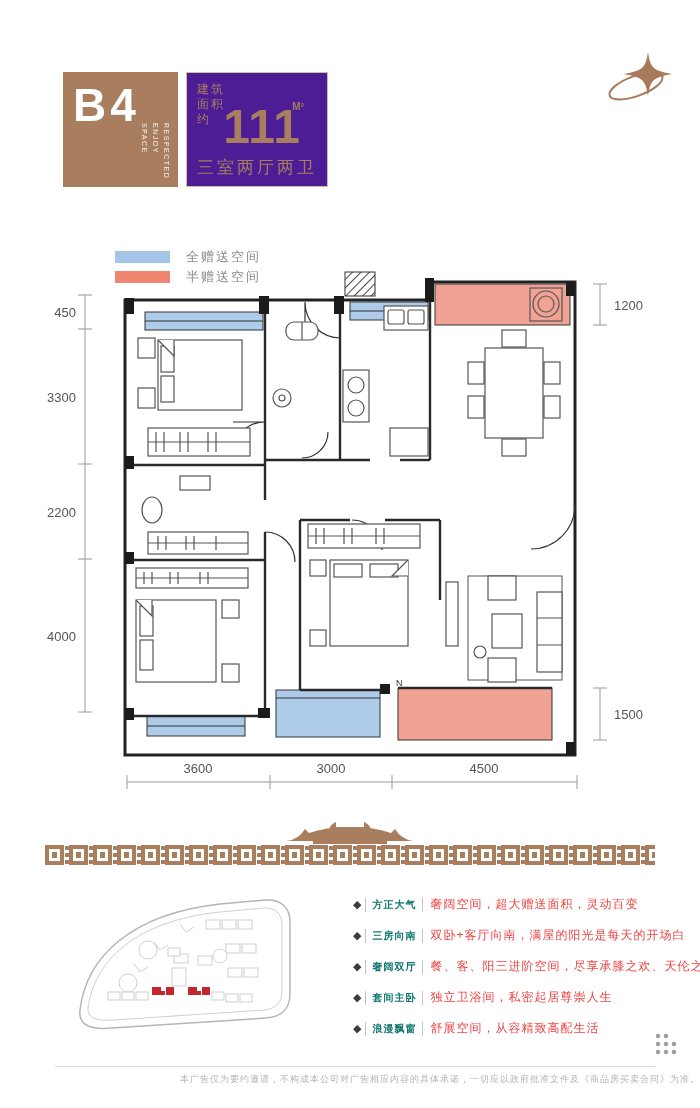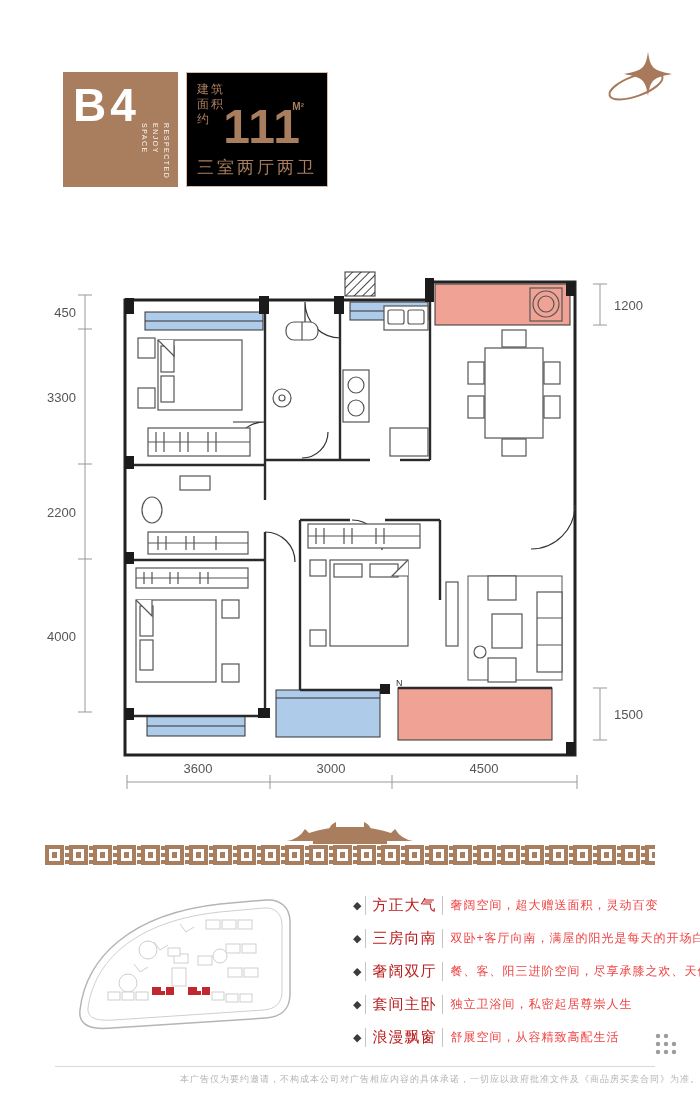--- a/index.html
+++ b/index.html
@@ -5,21 +5,21 @@
   * { margin:0; padding:0; box-sizing:border-box; }
   body { background:#fff; font-family:"Liberation Sans", sans-serif; }
   .page { position:relative; width:700px; height:1108px; background:#fff; overflow:hidden; }
 
   
   .b4-block { position:absolute; left:63px; top:72px; width:115px; height:115px; background:#a97e5f; }
   .b4-label { position:absolute; left:10px; top:6px; color:#fff; font-size:46px; font-weight:bold; letter-spacing:4px; }
   .tagline { position:absolute; right:8px; bottom:8px; display:flex; flex-direction:row-reverse; gap:4px; }
   .tagline span { writing-mode:vertical-rl; font-size:7px; letter-spacing:1.5px; color:rgba(255,255,255,0.9); }
 
-  .area-box { position:absolute; left:186px; top:72px; width:142px; height:115px; border:1px solid #d9b9a2; background:#000000; }
+  .area-box { position:absolute; left:186px; top:72px; width:142px; height:115px; border:1px solid #d9b9a2; background:#4c1d95; }
   .area-prefix { position:absolute; left:10px; top:9px; color:#a97e5f; font-size:12px; line-height:15px; letter-spacing:2px; }
   .area-value { position:absolute; right:26px; top:26px; color:#a97e5f; font-size:48px; font-weight:bold; letter-spacing:1px; }
   .area-unit { position:absolute; right:23px; top:28px; color:#a97e5f; font-size:10px; font-weight:bold; }
   .layout-label { position:absolute; left:0; right:0; bottom:7px; text-align:center; color:#a97e5f; font-size:17px; letter-spacing:3px; }
 
   .brand { position:absolute; left:520px; top:50px; width:160px; height:125px; }
   .brand-name { position:absolute; left:8px; top:58px; color:#a8795a; font-size:40px; font-weight:bold; letter-spacing:24px; font-family:"Liberation Serif", serif; white-space:nowrap; }
   .brand-star { position:absolute; right:0; top:0; }
 
   
@@ -38,21 +38,21 @@
   
   .frieze { position:absolute; left:45px; top:820px; width:610px; height:48px; }
   .roof { position:absolute; left:50%; transform:translateX(-50%); top:0; }
   .brickband { position:absolute; left:0; bottom:2px; }
 
   
   .siteplan { position:absolute; left:68px; top:888px; }
   .features { position:absolute; left:353px; top:896px; width:340px; }
   .feat { display:flex; align-items:center; margin-bottom:14px; white-space:nowrap; }
   .diamond { color:#3c3c3c; font-size:11px; margin-right:4px; }
-  .feat-title { font-size:15px; font-weight:normal; color:#b91c1c; padding:0 6px; border-left:1px solid #c4c4c4; border-right:1px solid #c4c4c4; margin-right:7px; letter-spacing:1px; }
+  .feat-title { font-size:10px; font-weight:bold; color:#0f766e; padding:0 6px; border-left:1px solid #c4c4c4; border-right:1px solid #c4c4c4; margin-right:7px; letter-spacing:1px; }
   .feat-desc { font-size:12px; color:#ef4444; letter-spacing:1px; }
 
   .dots { position:absolute; left:653px; top:1032px; }
 
   .footer-line { position:absolute; left:55px; top:1066px; width:600px; border-top:1px solid #d9d9d9; }
   .disclaimer { position:absolute; left:0; right:0; top:1073px; text-align:right; font-size:9px; color:#b3b3b3; letter-spacing:1px; }
 </style>
 </head>
 <body>
 
@@ -76,20 +76,30 @@
     <div class="layout-label">三室两厅两卫</div>
   </div>
 
   <div class="brand">
     <svg class="brand-star" width="78" height="62" viewBox="0 0 78 62">
       <ellipse cx="34" cy="36" rx="28" ry="10" fill="none" stroke="#a8795a" stroke-width="2" transform="rotate(-20 34 36)"></ellipse>
       <path d="M46,2 C48.5,18 51,20.5 70,24 C51,27.5 48.5,30 46,46 C43.5,30 41,27.5 22,24 C41,20.5 43.5,18 46,2 Z" fill="#a8795a"></path>
     </svg>
   </div>
 
+  <div class="legend">
+    <div class="legend-row">
+      <div class="swatch full"></div>
+      <span>全赠送空间</span>
+    </div>
+    <div class="legend-row">
+      <div class="swatch half"></div>
+      <span>半赠送空间</span>
+    </div>
+  </div>
 
   <div class="floorplan">
     <svg width="630" height="530" viewBox="0 0 630 530">
       <defs>
         <pattern id="hatch" width="6" height="6" patternUnits="userSpaceOnUse" patternTransform="rotate(45)">
           <rect width="6" height="6" fill="#fff"></rect>
             <line x1="0" y1="0" x2="0" y2="6" stroke="#444" stroke-width="2"></line>
         </pattern>
       </defs>
 

